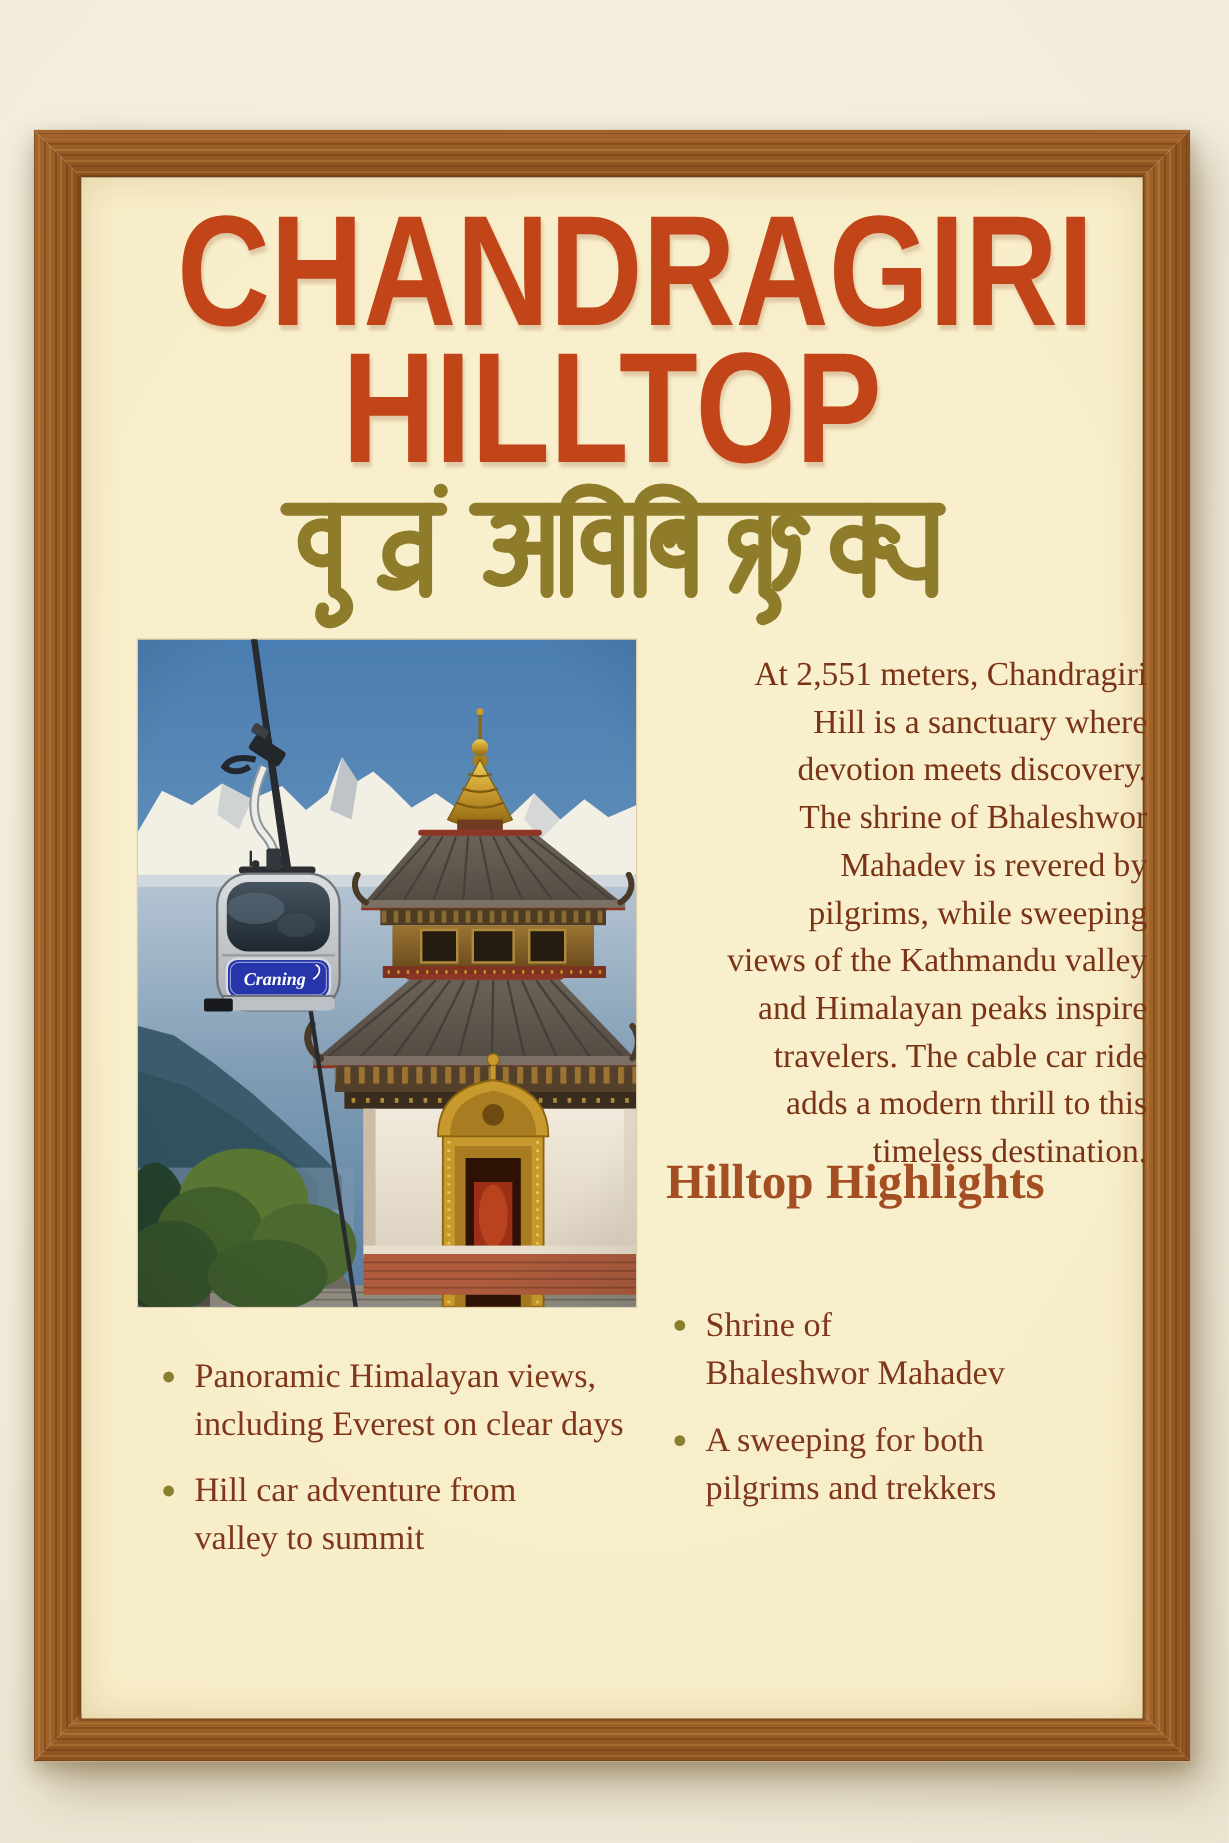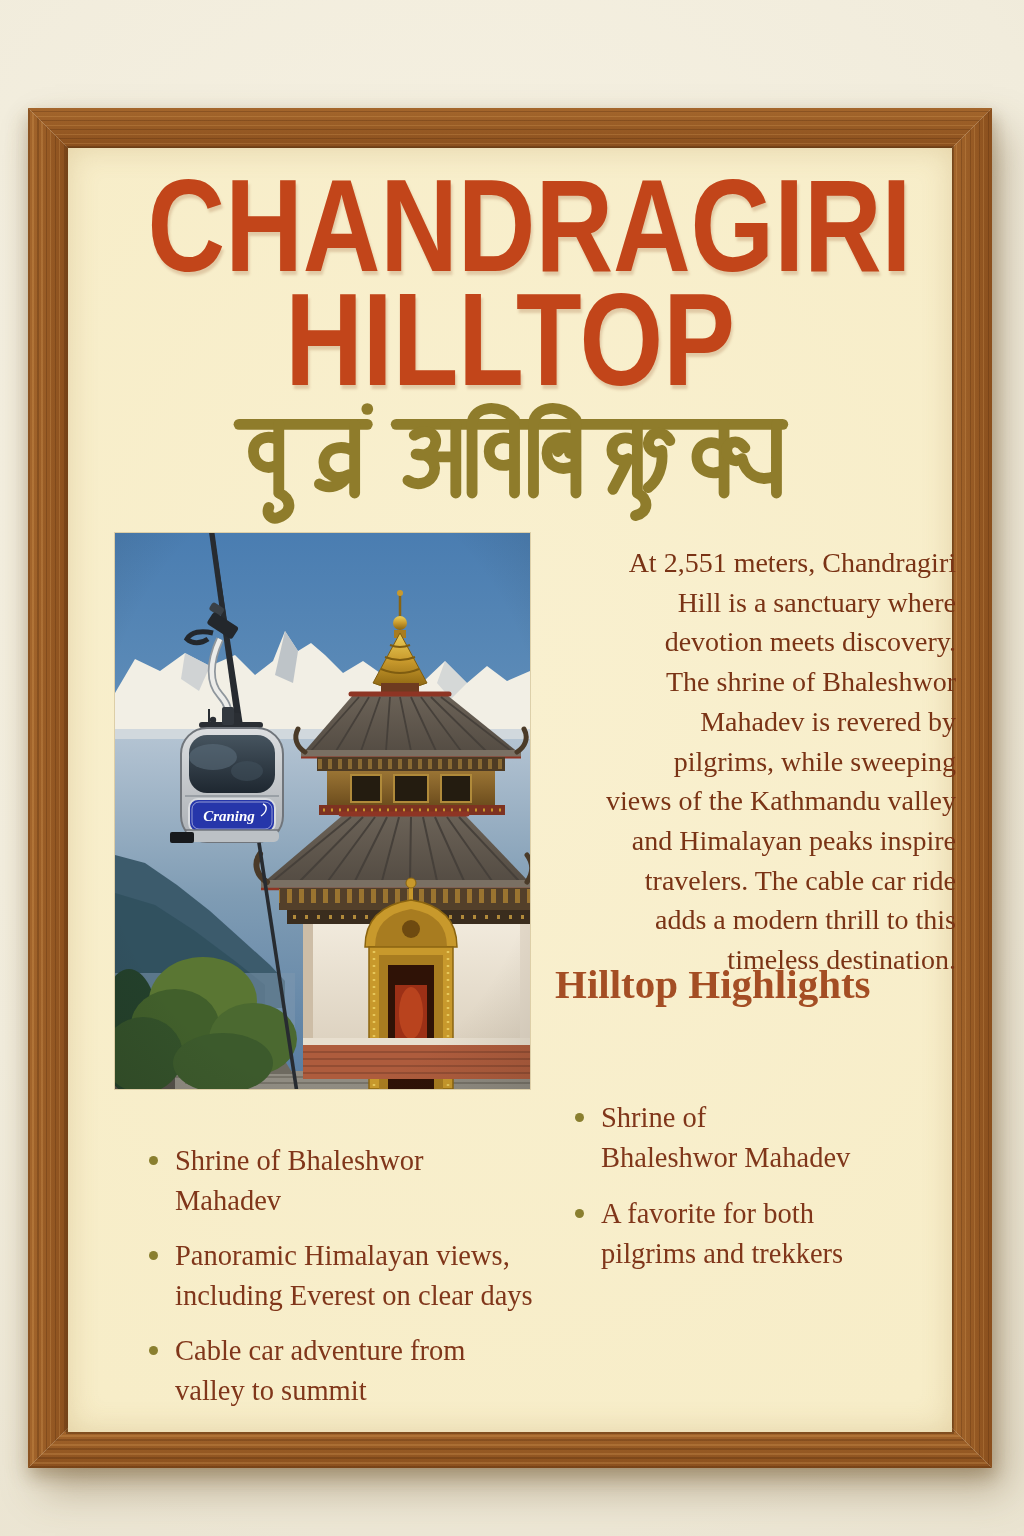--- a/index.html
+++ b/index.html
@@ -53,21 +53,21 @@
   .devanagari-art{left:162px;top:248px;width:560px;height:138px;}
   .photo{left:47px;top:385px;width:415px;height:556px;box-shadow:0 0 0 1px rgba(140,110,60,.25);}
   .intro{
     left:488px;top:395px;width:400px;
     color:#7a3315;font-size:28px;line-height:39.7px;white-space:pre-line;text-align:right;
   }
   .highlights-heading{
     left:487px;top:813px;width:400px;
     color:#a44e24;font-weight:700;font-size:41px;line-height:46px;
   }
-  ul.bullets{list-style:none;margin:13px;padding:0;}
+  ul.bullets{list-style:none;margin:0;padding:0;}
   ul.bullets li{
     position:relative;color:#80361a;font-size:28.5px;line-height:40px;
     white-space:pre-line;
   }
   ul.bullets li::before{
     content:"";position:absolute;left:-26px;top:15px;width:9px;height:9px;
     border-radius:50%;background:#8a7f2f;
   }
   .right-bullets{left:520px;top:937px;width:370px;}
   .right-bullets li{margin-bottom:16px;}
@@ -313,27 +313,25 @@
 and Himalayan peaks inspire
 travelers. The cable car ride
 adds a modern thrill to this
 timeless destination.</div>
 
     <div class="abs highlights-heading">Hilltop Highlights</div>
 
     <ul class="abs bullets right-bullets">
       <li>Shrine of
 Bhaleshwor Mahadev</li>
-      <li>A favorite for both
+      <li>A sweeping for both
 pilgrims and trekkers</li>
     </ul>
 
     <ul class="abs bullets left-bullets">
-      <li>Shrine of Bhaleshwor
-Mahadev</li>
       <li>Panoramic Himalayan views,
 including Everest on clear days</li>
-      <li>Cable car adventure from
+      <li>Hill car adventure from
 valley to summit</li>
     </ul>
 
   </div>
 </div>
 
 </body></html>

